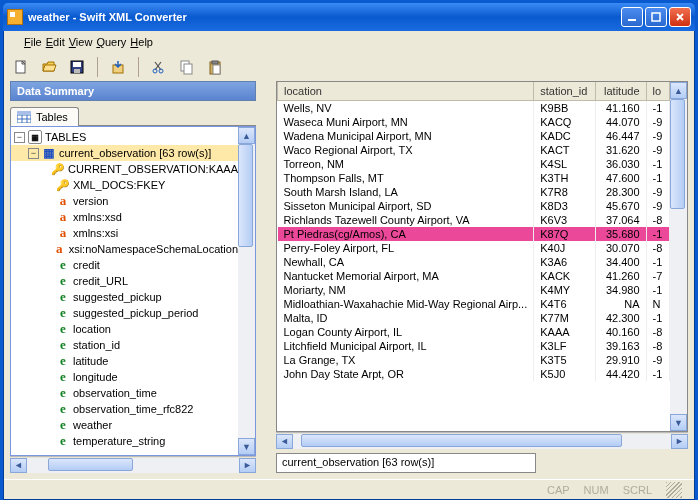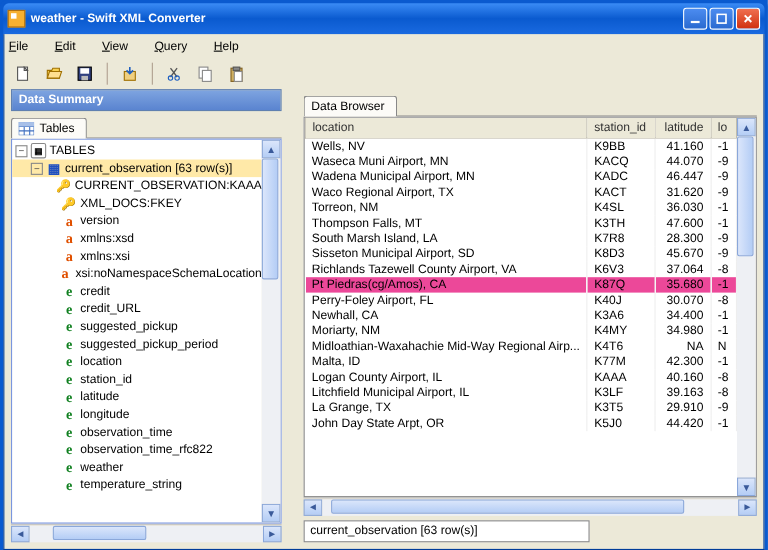--- a/index.html
+++ b/index.html
@@ -11,21 +11,21 @@
     border-radius: 5px 5px 0 0;
   }
   .titlebar .appicon { width: 16px; height: 16px; background: #f7b030; border: 1px solid #b07010; margin-right: 5px; position: relative; }
   .titlebar .appicon::after { content: ""; position: absolute; left:2px; top:2px; width:5px; height:5px; background:#fff; }
   .titlebar .spacer { flex: 1; }
   .winbtn { width: 22px; height: 20px; margin-left: 2px; border: 1px solid #fff; border-radius: 3px; display:flex;align-items:center;justify-content:center;color:#fff;font-weight:bold;}
   .winbtn.min { background: linear-gradient(#4c8cf0,#2a6ad0); }
   .winbtn.max { background: linear-gradient(#4c8cf0,#2a6ad0); }
   .winbtn.close { background: linear-gradient(#f07050,#d03010); }
   .client { background: #ece9d8; height: calc(500px - 28px - 3px); border: 1px solid #003c99; border-top:none; display:flex;flex-direction:column;}
-  .menubar { height: 22px; display:flex; align-items:center; padding: 0 4px; gap: 24px; }
+  .menubar { height: 22px; display:flex; align-items:center; padding: 0 20px; gap: 4px; }
   .menubar span { cursor:default; }
   .menubar span u { text-decoration: underline; }
   .toolbar { height: 28px; display:flex; align-items:center; padding:0 6px; gap:6px;}
   .tbtn { width:22px; height:22px; display:flex;align-items:center;justify-content:center; border:1px solid transparent; border-radius:2px;}
   .divider{width:1px;height:20px;background:#b0a090;margin:0 3px;}
   .content{flex:1;display:flex;gap:20px;padding:0 6px 6px 6px;overflow:hidden;justify-content:space-between;}
   .left{width:246px;display:flex;flex-direction:column;}
   .panel-title{background:linear-gradient(#7ea4e0,#5a84d0);color:#fff;font-weight:bold;padding:3px 6px;border:1px solid #6080b0;}
   .tabrow{height:24px;display:flex;align-items:flex-end;background:#ece9d8;margin-top:1px;}
   .tab{background:#ece9d8;border:1px solid #888;border-bottom:none;padding:3px 10px 3px 6px;display:flex;align-items:center;gap:5px;border-radius:3px 3px 0 0;position:relative;z-index:2;}
@@ -287,26 +287,20 @@
         <div class="hscroll">
           <div class="arrow">◄</div>
           <div class="track">
               <div class="thumb"></div>
             </div>
           <div class="arrow">►</div>
         </div>
       </div>
 
       <div class="right">
-        <div class="tabrow">
-          <div class="tab active">
-            <span>Data Browser</span>
-          </div>
-          <div class="tabline"></div>
-        </div>
         <div class="gridwrap">
           <div class="gridbody">
             <table>
               <thead>
                   <tr>
                 <th class="col-loc">location</th>
                 <th class="col-sid">station_id</th>
                 <th class="col-lat">latitude</th>
                 <th class="col-lon">lo</th>
               </tr>
@@ -378,20 +372,26 @@
                     <td class="col-lat">30.070</td>
                     <td class="col-lon">-8</td>
                   </tr>
                   <tr class="row">
                     <td class="col-loc">Newhall, CA</td>
                     <td class="col-sid">K3A6</td>
                     <td class="col-lat">34.400</td>
                     <td class="col-lon">-1</td>
                   </tr>
                   <tr class="row">
+                    <td class="col-loc">Nantucket Memorial Airport, MA</td>
+                    <td class="col-sid">KACK</td>
+                    <td class="col-lat">41.260</td>
+                    <td class="col-lon">-7</td>
+                  </tr>
+                  <tr class="row">
                     <td class="col-loc">Moriarty, NM</td>
                     <td class="col-sid">K4MY</td>
                     <td class="col-lat">34.980</td>
                     <td class="col-lon">-1</td>
                   </tr>
                   <tr class="row">
                     <td class="col-loc">Midloathian-Waxahachie Mid-Way Regional Airp...</td>
                     <td class="col-sid">K4T6</td>
                     <td class="col-lat">NA</td>
                     <td class="col-lon">N</td>
@@ -441,14 +441,20 @@
           <div class="arrow">◄</div>
           <div class="track">
               <div class="thumb" style="left:2%;width:85%"></div>
             </div>
           <div class="arrow">►</div>
         </div>
         <div class="status">current_observation [63 row(s)]</div>
       </div>
     </div>
 
+    <div class="statusbar">
+      <span>CAP</span>
+      <span>NUM</span>
+      <span>SCRL</span>
+      <div class="grip"></div>
+    </div>
   </div>
 </div>
 
 </body></html>

